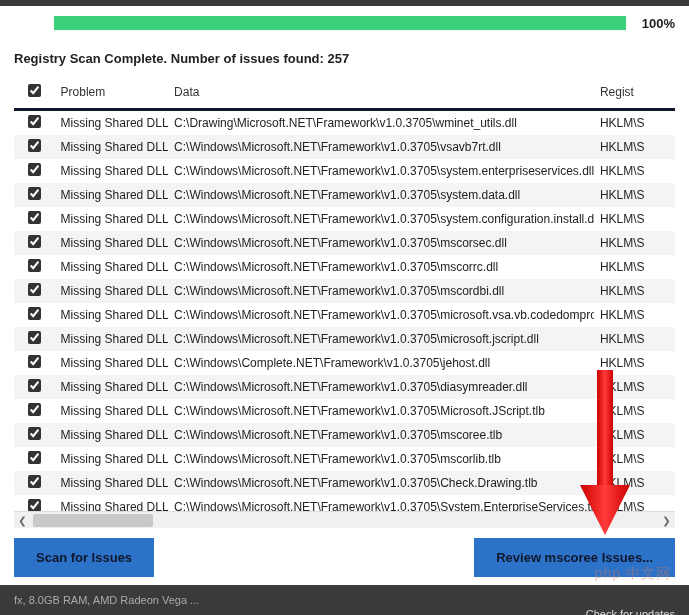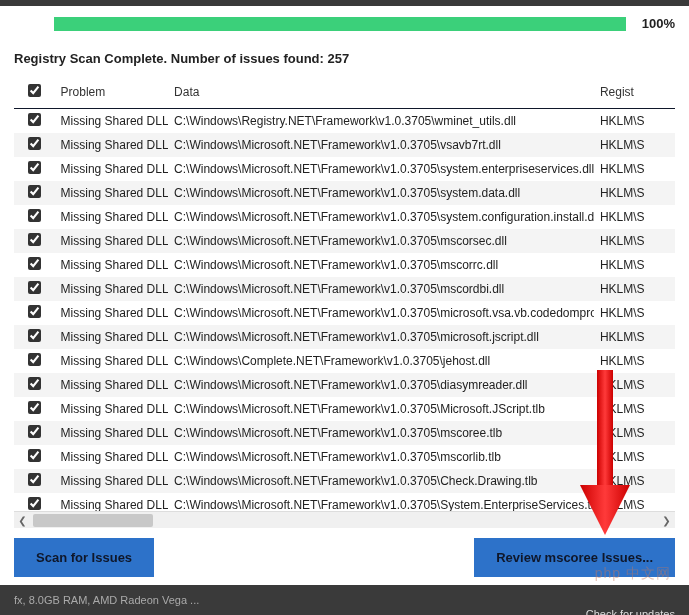--- a/index.html
+++ b/index.html
@@ -8,21 +8,21 @@
     font-size: 12px;
     background: #fff;
     width: 689px;
     height: 615px;
     overflow: hidden;
     position: relative;
     color: #222;
   }
   .topbar { height: 6px; background: #3a3a3a; }
   .content { padding: 10px 14px 0 14px; }
-  .progress-row { display: flex; align-items: flex-end; gap: 16px; margin-bottom: 4px; padding-left: 40px; }
+  .progress-row { display: flex; align-items: flex-start; gap: 16px; margin-bottom: 4px; padding-left: 40px; }
   .progress-bar { flex: 1; height: 14px; background: #3bd07a; }
   .progress-pct { font-weight: bold; font-size: 13px; }
   .status-line { font-weight: bold; font-size: 13px; margin-bottom: 10px; margin-top: 20px; }
   .table-wrap {
     border: 0;
     height: 452px;
     overflow: hidden;
     position: relative;
   }
   table { border-collapse: collapse; width: 100%; table-layout: fixed; }
@@ -31,21 +31,21 @@
     padding: 4px 6px;
     white-space: nowrap;
     overflow: hidden;
     font-size: 12px;
     height: 22px;
     vertical-align: middle;
   }
   th {
     font-weight: normal;
     color: #333;
-    border-bottom: 1px solid #0f172a;
+    border-bottom: 3px solid #0f172a;
     padding-top: 8px;
     padding-bottom: 8px;
   }
   .col-check { width: 40px; text-align: center; }
   .col-prob { width: 112px; }
   .col-data { width: 420px; }
   .col-reg { width: 80px; }
   tbody tr:nth-child(even) { background: #f4f4f4; }
   input[type=checkbox] { width: 13px; height: 13px; accent-color: #333; }
   .hscroll {
@@ -127,21 +127,21 @@
           <th class="col-check"><input type="checkbox" checked="" style=""></th>
           <th class="col-prob">Problem</th>
           <th class="col-data">Data</th>
           <th class="col-reg">Regist</th>
         </tr>
       </thead>
       <tbody id="rows">
           <tr>
             <td class="col-check"><input type="checkbox" checked="" style=""></td>
             <td class="col-prob">Missing Shared DLL</td>
-            <td class="col-data">C:\Windows\Registry.NET\Framework\v1.0.3705\wminet_utils.dll</td>
+            <td class="col-data">C:\Drawing\Microsoft.NET\Framework\v1.0.3705\wminet_utils.dll</td>
             <td class="col-reg">HKLM\S</td>
           </tr>
           <tr>
             <td class="col-check"><input type="checkbox" checked="" style=""></td>
             <td class="col-prob">Missing Shared DLL</td>
             <td class="col-data">C:\Windows\Microsoft.NET\Framework\v1.0.3705\vsavb7rt.dll</td>
             <td class="col-reg">HKLM\S</td>
           </tr>
           <tr>
             <td class="col-check"><input type="checkbox" checked="" style=""></td>

